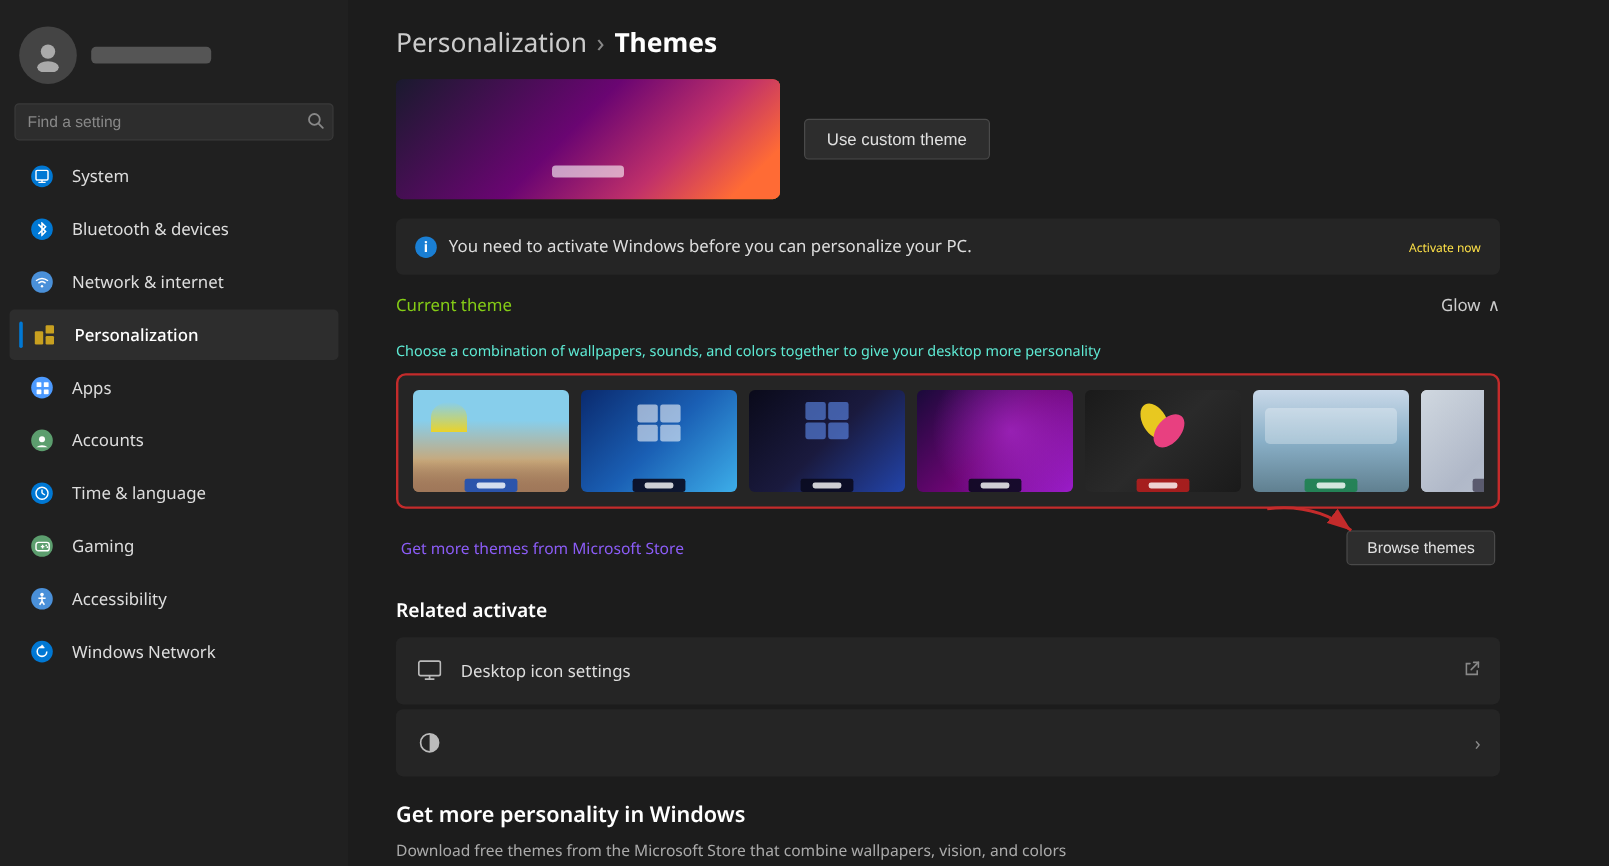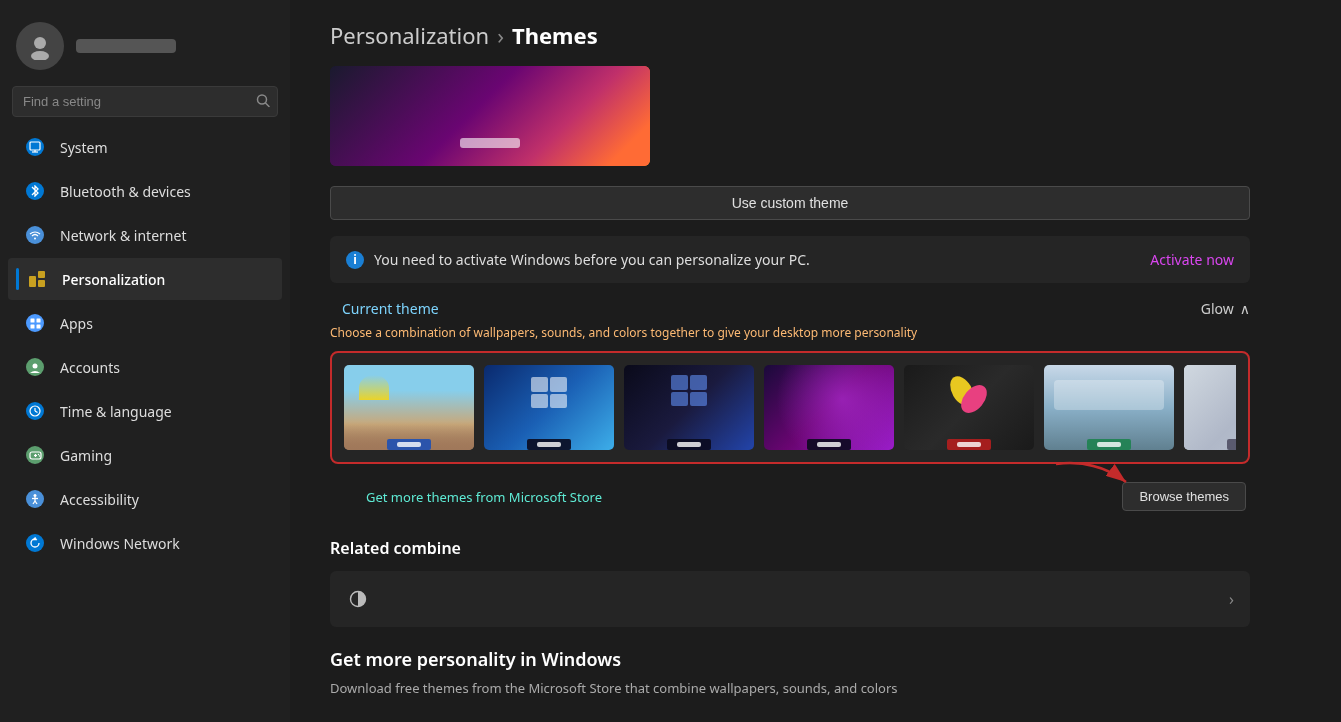--- a/index.html
+++ b/index.html
@@ -142,23 +142,23 @@
       margin-bottom: 16px;
     }
     .breadcrumb .current {
       font-weight: 700;
       color: #fff;
     }
 
     
     .theme-preview-banner {
       display: flex;
+      align-items: center;
       gap: 20px;
       margin-bottom: 16px;
-      flex-direction: column;
     }
     .theme-preview-img {
       width: 320px;
       height: 100px;
       border-radius: 6px;
       background: linear-gradient(135deg, #1a1a2e 0%, #6a0572 40%, #ff6b35 80%, #f7931e 100%);
       overflow: hidden;
       position: relative;
       flex-shrink: 0;
     }
@@ -205,35 +205,35 @@
       color: #fff;
       font-size: 12px;
       font-weight: 700;
       display: flex;
       align-items: center;
       justify-content: center;
       flex-shrink: 0;
     }
     .activation-text { font-size: 14px; color: #ddd; }
     .activate-now-link {
-      color: #d946ef;
-      font-size: 14px;
+      color: #fde047;
+      font-size: 10px;
       cursor: pointer;
       text-decoration: none;
     }
 
     
     .section-header {
       display: flex;
       align-items: flex-start;
       justify-content: space-between;
       margin-bottom: 10px;
     }
-    .section-title { font-size: 14px; color: #7dd3fc; margin-left: 12px; }
-    .section-subtitle { font-size: 12px; color: #fdba74; margin-top: 6px; }
+    .section-title { font-size: 14px; color: #84cc16; }
+    .section-subtitle { font-size: 12px; color: #5eead4; margin-top: 20px; }
     .section-action {
       display: flex;
       align-items: center;
       gap: 6px;
       color: #ccc;
       font-size: 14px;
       cursor: pointer;
     }
 
     
@@ -322,21 +322,21 @@
     .taskbar-green { background: rgba(30,130,80,0.9); }
     .taskbar-gray { background: rgba(80,80,100,0.9); }
 
     .get-more-themes {
       display: flex;
       align-items: center;
       justify-content: space-between;
       padding: 10px 4px;
       margin-bottom: 16px;
     }
-    .get-more-link { color: #5eead4; font-size: 13px; margin-left: 32px; }
+    .get-more-link { color: #8b5cf6; font-size: 13px; }
     .browse-themes-btn {
       background: #2d2d2d;
       border: 1px solid #4a4a4a;
       color: #e0e0e0;
       padding: 6px 16px;
       border-radius: 4px;
       font-size: 13px;
       cursor: pointer;
     }
 
@@ -687,35 +687,54 @@
               </marker>
             </defs>
             <path d="M 10 10 Q 50 5 80 28" stroke="#c42b2b" stroke-width="2.5" fill="none" marker-end="url(#arrowhead)"></path>
           </svg>
           <button class="browse-themes-btn">Browse themes</button>
         </div>
       </div>
     </div>
 
     <div>
-      <div class="related-settings-title">Related combine</div>
-
+      <div class="related-settings-title">Related activate</div>
+
+      <div class="settings-item">
+        <div class="settings-item-left">
+          <div class="settings-item-icon">
+            <svg width="20" height="18" viewBox="0 0 20 18" fill="none">
+              <rect x="1" y="1" width="18" height="12" rx="1.5" stroke="#bbb" stroke-width="1.4" fill="none"></rect>
+              <line x1="10" y1="13" x2="10" y2="16" stroke="#bbb" stroke-width="1.4"></line>
+              <line x1="6" y1="16" x2="14" y2="16" stroke="#bbb" stroke-width="1.4"></line>
+            </svg>
+          </div>
+          <span class="settings-item-text">Desktop icon settings</span>
+        </div>
+        <div class="settings-external">
+          <svg width="14" height="14" viewBox="0 0 14 14" fill="none">
+            <path d="M8 2 H12 V6" stroke="#888" stroke-width="1.3" stroke-linecap="round"></path>
+            <line x1="12" y1="2" x2="6" y2="8" stroke="#888" stroke-width="1.3" stroke-linecap="round"></line>
+            <path d="M5 3 H2 V12 H11 V9" stroke="#888" stroke-width="1.3" stroke-linecap="round" fill="none"></path>
+          </svg>
+        </div>
+      </div>
 
       <div class="settings-item">
         <div class="settings-item-left">
           <div class="settings-item-icon">
             <svg width="18" height="18" viewBox="0 0 18 18" fill="none">
               <circle cx="9" cy="9" r="7.5" stroke="#bbb" stroke-width="1.4"></circle>
               <path d="M9 1.5 A7.5 7.5 0 0 1 9 16.5 Z" fill="#bbb"></path>
             </svg>
           </div>
         </div>
         <div class="settings-chevron">›</div>
       </div>
     </div>
 
     <div>
       <div class="get-personality-title">Get more personality in Windows</div>
-      <div class="get-personality-text">Download free themes from the Microsoft Store that combine wallpapers, sounds, and colors</div>
+      <div class="get-personality-text">Download free themes from the Microsoft Store that combine wallpapers, vision, and colors</div>
     </div>
 
   </div>
 </main>
 
 </body></html>

